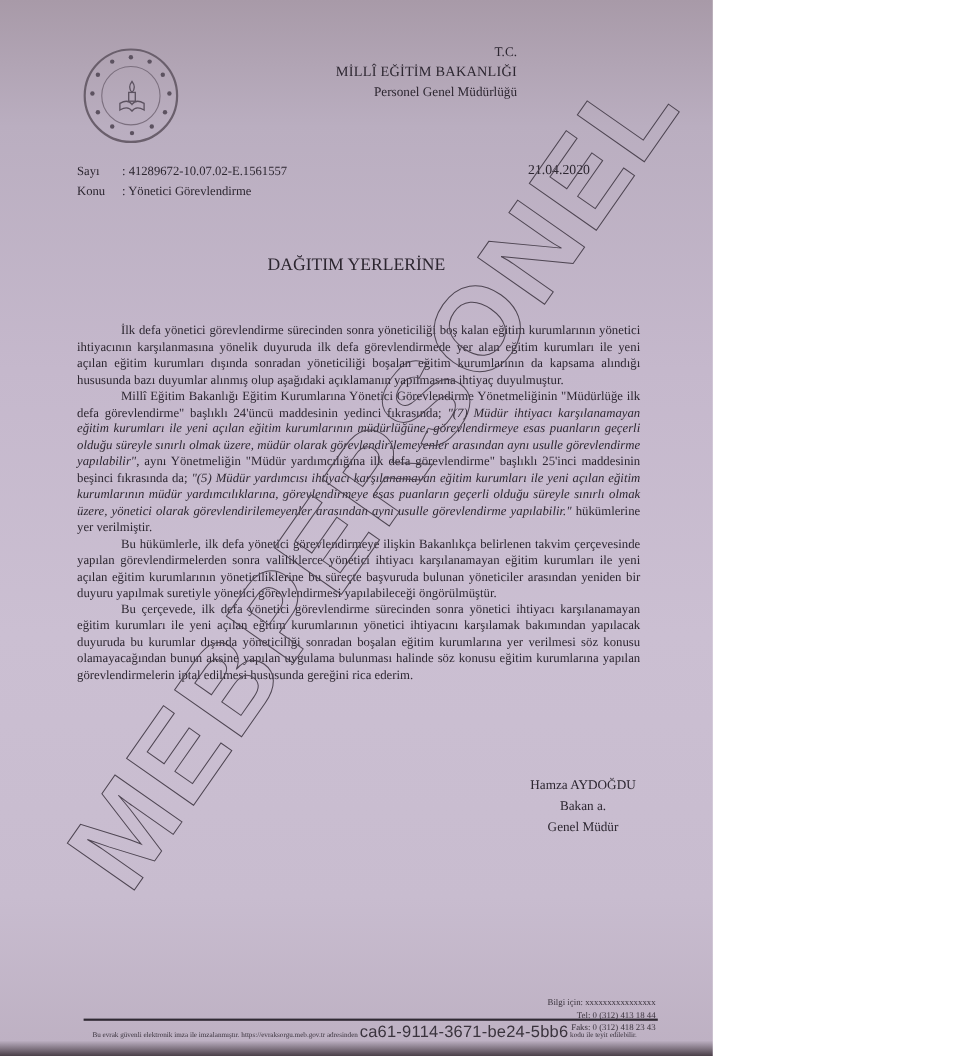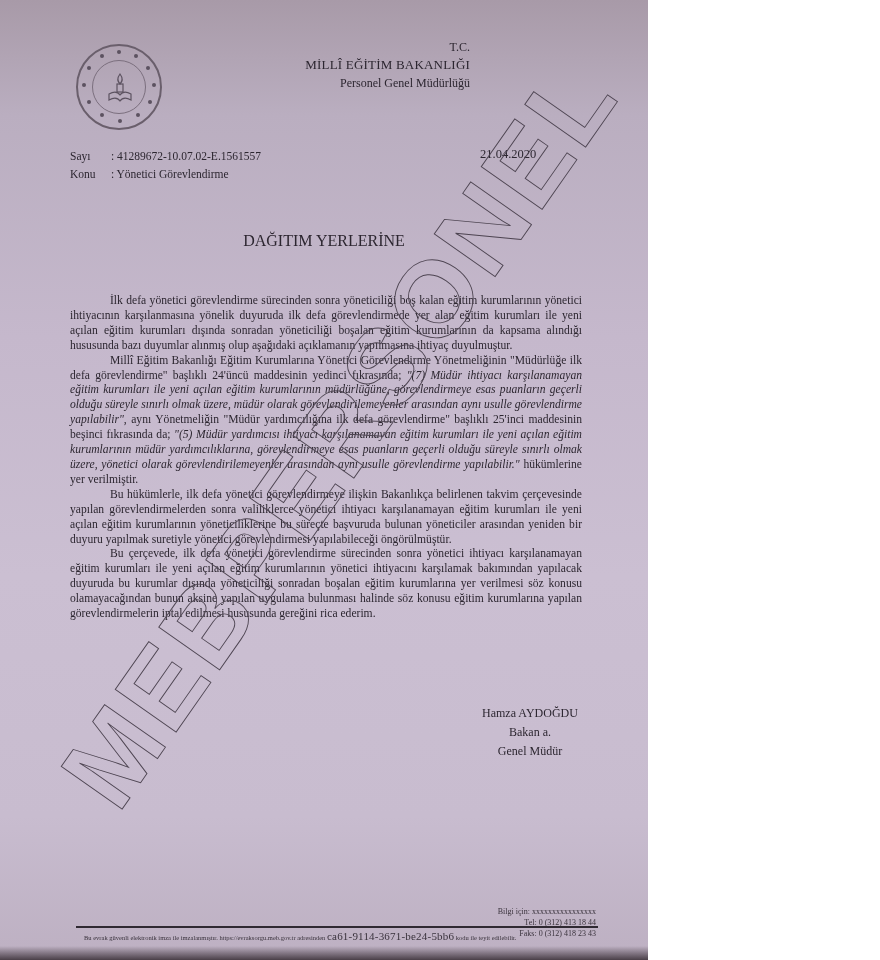--- a/index.html
+++ b/index.html
@@ -56,21 +56,21 @@
 
     .signature { position: absolute; left: 470px; top: 704px; width: 120px; text-align: center; font-size: 12px; line-height: 19px; }
     .signature .name { margin-left: 0; }
 
     .distribution { position: absolute; left: 73px; top: 782px; font-size: 12px; line-height: 19px; }
 
     .footer-left { position: absolute; left: 76px; top: 886px; font-size: 8px; line-height: 11px; color: #3a333d; }
     .footer-right { position: absolute; left: 470px; top: 882px; width: 126px; text-align: right; font-size: 8px; line-height: 11px; color: #3a333d; margin-top: 24px; }
     .footer-rule { position: absolute; left: 76px; top: 926px; width: 522px; height: 1.5px; background: #2f2932; }
     .verify { position: absolute; left: 84px; top: 930px; font-size: 6.5px; white-space: nowrap; color: #3a333d; }
-    .verify .code { font-family: Liberation Serif, serif; font-size: 11px; letter-spacing: 0.2px; }
+    .verify .code { font-family: Liberation Sans, sans-serif; font-size: 15px; letter-spacing: 0.2px; }
 
     .watermark {
       position: absolute; left: 0; top: 0; width: 648px; height: 960px; pointer-events: none;
     }
     .watermark text {
       font-family: "Liberation Sans", sans-serif; font-weight: bold; font-size: 108px;
       fill: none; stroke: #4e4552; stroke-width: 0.9px; letter-spacing: 4px;
     }
   </style>
 </head>

